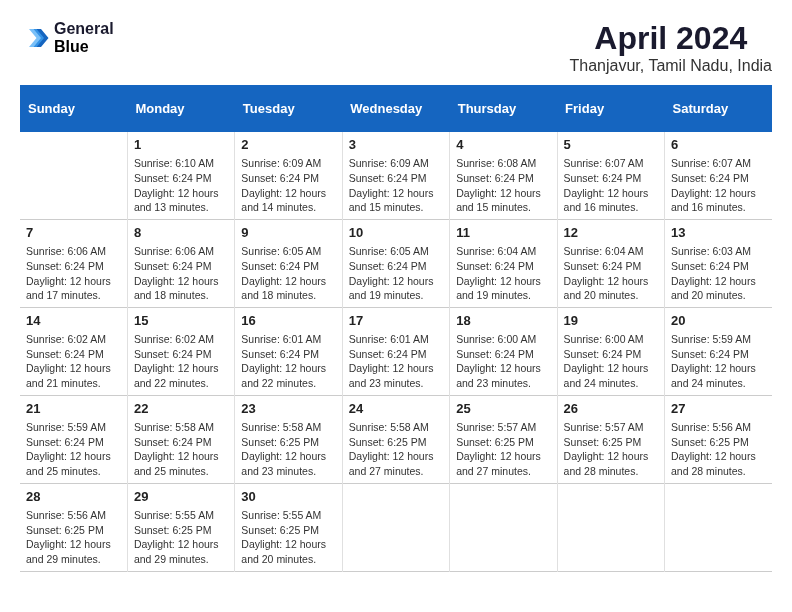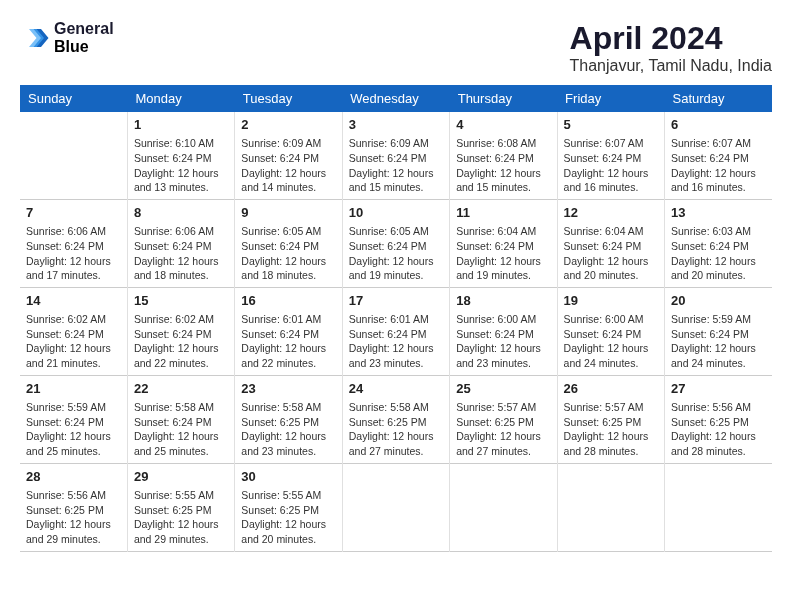--- a/index.html
+++ b/index.html
@@ -19,43 +19,43 @@
     .logo {
       display: flex;
       align-items: center;
       gap: 4px;
     }
     .logo-icon {
       width: 30px;
       height: 30px;
     }
     .title-section {
-      text-align: left;
+      text-align: center;
     }
     .main-title {
       font-size: 32px;
       font-weight: bold;
       color: #1a1a2e;
     }
     .subtitle {
       font-size: 16px;
       color: #333;
     }
     table {
       width: 100%;
       border-collapse: collapse;
       font-size: 11px;
     }
     thead tr th {
       background-color: #1565c0;
       color: #fff;
-      padding: 6px 8px;
+      padding: 16px 8px;
       text-align: left;
       font-size: 13px;
-      font-weight: normal;
+      font-weight: bold;
     }
     tbody tr {
       border-bottom: 1px solid #ccc;
     }
     tbody tr td {
       padding: 4px 6px;
       vertical-align: top;
       border-right: 1px solid #e0e0e0;
       min-width: 100px;
       color: #222;

